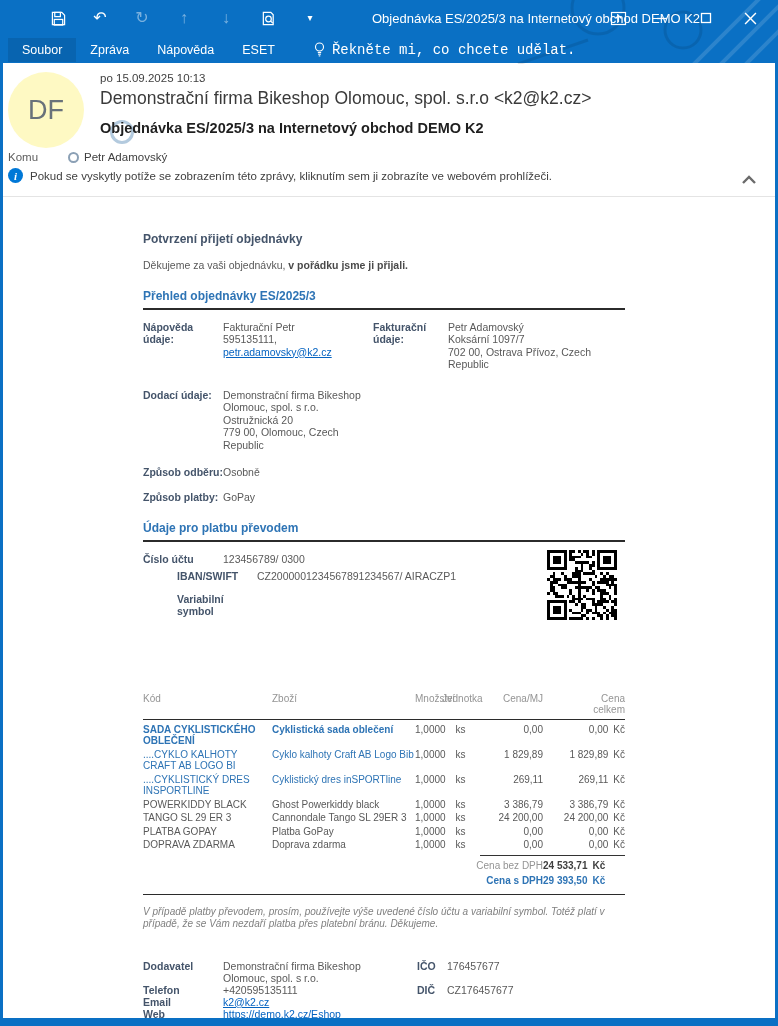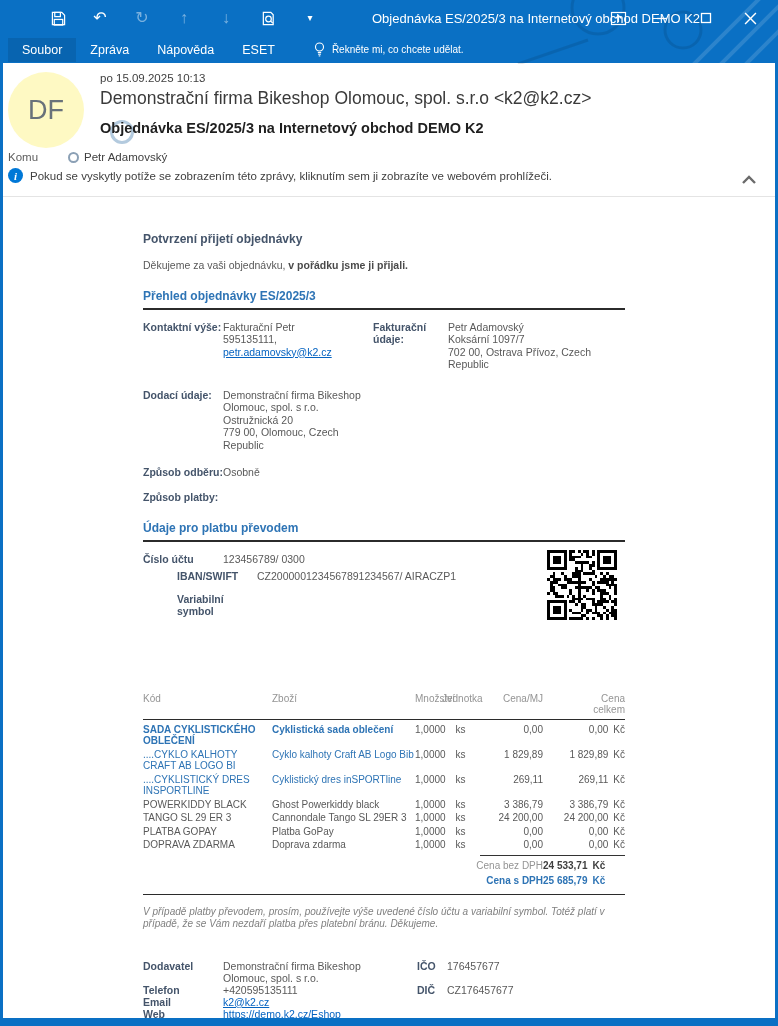--- a/index.html
+++ b/index.html
@@ -13,21 +13,21 @@
   .qat .qbtn { width:20px; height:20px; display:flex; align-items:center; justify-content:center; font-size:16px; line-height:1; cursor:default; }
   .qbtn.dim { opacity:.45; }
   .title-text { margin-left:52px; font-size:13px; white-space:nowrap; overflow:hidden; max-width:330px; }
   .wctrls { position:absolute; right:6px; top:0; height:36px; display:flex; }
   .wbtn { width:44px; height:36px; display:flex; align-items:center; justify-content:center; }
 
   
   .tabrow { position:absolute; top:36px; left:0; right:0; height:27px; display:flex; align-items:center; color:#fff; z-index:5; }
   .rtab { padding:5px 14px; font-size:12.5px; }
   .rtab.active-file { background:rgba(0,0,0,0.10); margin-left:8px; }
-  .tellme { display:flex; align-items:center; gap:6px; font-size:10px; padding:5px 10px; margin-left:14px; }
+  .tellme { display:flex; align-items:center; gap:6px; font-size:14px; padding:5px 10px; margin-left:14px;font-family:Liberation Mono, monospace; }
 
   
   .content { position:absolute; top:63px; left:3px; right:3px; bottom:8px; background:#fff; overflow:hidden; }
 
   .avatar { position:absolute; left:5px; top:9px; width:76px; height:76px; border-radius:50%; background:#fef9c3; color:#69727a; display:flex; align-items:center; justify-content:center; font-size:27px; }
   .presence-big { position:absolute; left:107px; top:57px; width:24px; height:24px; border-radius:50%; background:#fff; border:3px solid #b3cade; }
   .msg-date { position:absolute; left:97px; top:9px; font-size:11.5px; color:#404040; }
   .msg-sender { position:absolute; left:97px; top:25px; font-size:17.5px; color:#3a3a3a; white-space:nowrap; }
   .msg-subject { position:absolute; left:97px; top:57px; font-size:14.5px; font-weight:bold; color:#1f1f1f; white-space:nowrap; }
   .to-row { position:absolute; left:5px; top:88px; display:flex; align-items:center; font-size:11.5px; color:#5d5d5d; }
@@ -205,21 +205,21 @@
       <div class="h-dark">Potvrzení přijetí objednávky</div>
 
       <div class="thanks">
         <span>Děkujeme za vaši objednávku, </span><b style="color:#4a4a4a">v pořádku jsme ji přijali.</b>
       </div>
 
       <div class="h-blue overview-h">Přehled objednávky ES/2025/3</div>
       <div class="rule rule-ov"></div>
 
       <div class="grid4">
-        <div class="lbl">Kontaktní výše:</div>
+        <div class="lbl">Nápověda údaje:</div>
         <div>
           <span>Fakturační Petr</span><br>
           <span>595135111, </span><a href="#">petr.adamovsky@k2.cz</a>
         </div>
         <div class="lbl">Fakturační údaje:</div>
         <div class="pre">Petr Adamovský
 Koksární 1097/7
 702 00, Ostrava Přívoz, Czech Republic</div>
       </div>
 
@@ -232,20 +232,21 @@
         <div></div>
           <div></div>
       </div>
 
       <div class="grid2 pick">
         <div class="lbl">Způsob odběru:</div>
         <div>Osobně</div>
       </div>
       <div class="grid2 pay">
         <div class="lbl">Způsob platby:</div>
+        <div>GoPay</div>
       </div>
 
       <div class="h-blue transfer-h">Údaje pro platbu převodem</div>
       <div class="rule rule-tr"></div>
 
       <div class="paywrap">
         <div class="payrow1">
           <div class="lbl">Číslo účtu</div>
           <div>123456789/ 0300</div>
         </div>
@@ -574,21 +575,21 @@
             <div class="totrow net">
               <div class="tlabel">Cena bez DPH</div>
               <div class="tval">
                 <span>24 533,71</span>
                 <span>Kč</span>
               </div>
             </div>
             <div class="totrow gross">
               <div class="tlabel">Cena s DPH</div>
               <div class="tval">
-                <span>25 685,79</span>
+                <span>29 393,50</span>
                 <span>Kč</span>
               </div>
             </div>
           </div>
         <div class="rule-thin rule-bottom"></div>
       </div>
 
       <div class="note">V případě platby převodem, prosím, používejte výše uvedené číslo účtu a variabilní symbol. Totéž platí v případě, že se Vám nezdaří platba přes platební bránu. Děkujeme.</div>
 
       <div class="supplier">

